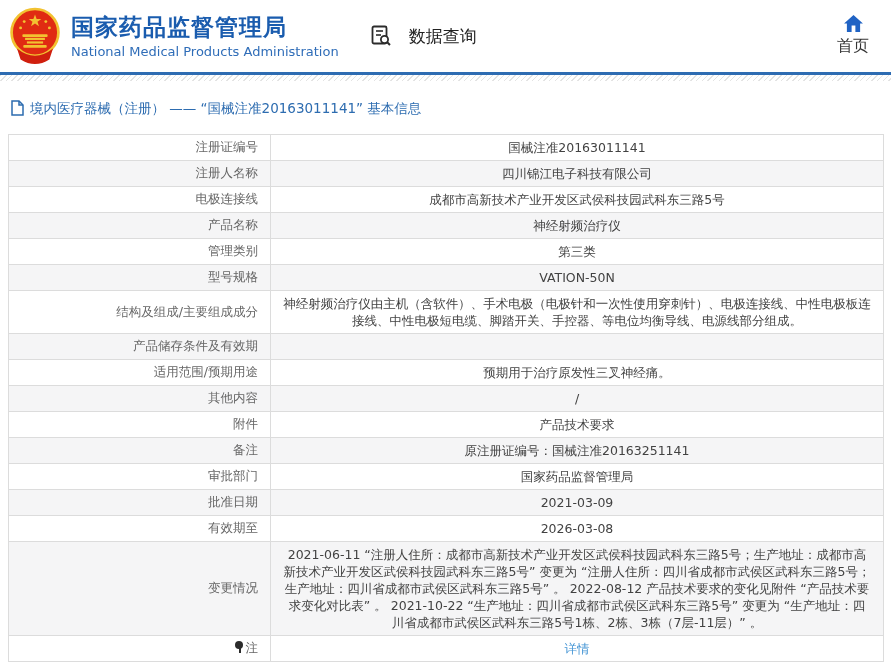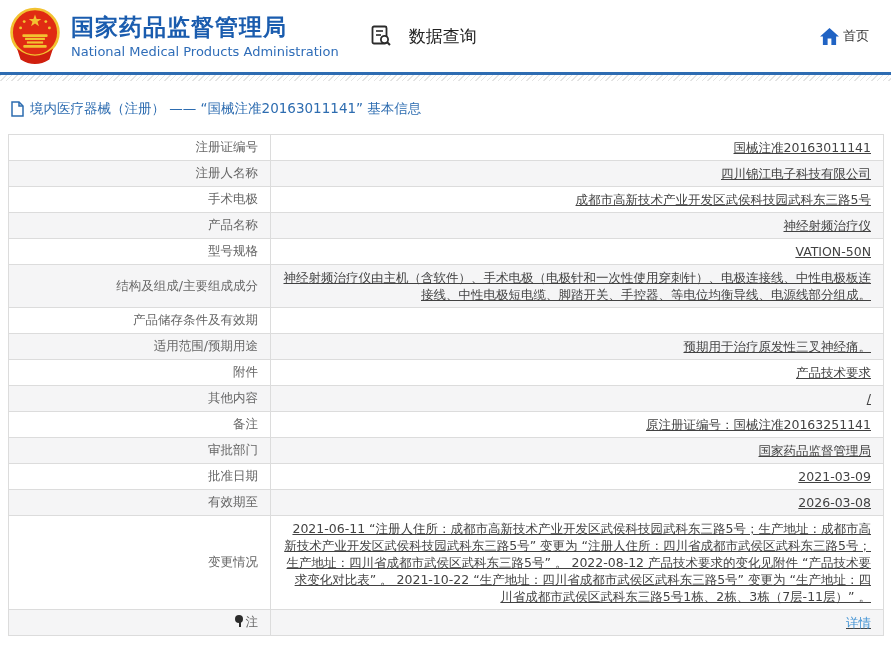--- a/index.html
+++ b/index.html
@@ -8,37 +8,37 @@
 
   
   .header { display:flex; align-items:center; height:72px; padding:0 22px 0 8px; background:#fff; }
   .logo-group { display:flex; align-items:center; gap:9px; }
   .emblem { width:54px; height:58px; flex:0 0 auto; }
   .agency-name-zh { font-size:23px; font-weight:bold; color:#1a5cae; letter-spacing:1px; line-height:28px; }
   .agency-name-en { font-size:13px; color:#2f6db8; margin-top:3px; }
   .query-group { display:flex; align-items:center; gap:16px; margin-left:30px; cursor:pointer; }
   .query-label { font-size:17px; color:#222; font-weight:500; }
   .nav-right { margin-left:auto; display:flex; gap:36px; }
-  .nav-item { display:flex; flex-direction:row; align-items:center; gap:4px; font-size:13px; color:#333; cursor:pointer; }
+  .nav-item { display:flex; flex-direction:column; align-items:center; gap:4px; font-size:16px; color:#333; cursor:pointer; }
   .nav-item svg { display:block; }
 
   .header-divider { height:3px; background:#2e6cb2; }
   .hatch-strip { height:6px;
     background:repeating-linear-gradient(135deg,#e3e3e3 0 1px,#ffffff 1px 4px); }
 
   
-  .breadcrumb { display:flex; align-items:center; gap:5px; padding:19px 0 12px 10px;
+  .breadcrumb { display:flex; align-items:flex-start; gap:5px; padding:19px 0 12px 10px;
     color:#2d6cb0; font-size:13.5px; }
 
   
   .info-table { width:876px; margin:4px 8px 0 8px; border-collapse:collapse; table-layout:fixed; }
   .info-table td { border:1px solid #dcdcdc; font-size:12.5px; padding:4px 12px; vertical-align:middle; }
   .info-table tr:nth-child(even) { background:#f5f5f6; }
   .label-cell { width:262px; text-align:right; color:#666; white-space:nowrap; }
-  .value-cell { text-align:right; color:#424242; line-height:17px; word-break:break-all;text-decoration:underline; }
+  .value-cell { text-align:center; color:#424242; line-height:17px; word-break:break-all; }
   .value-cell a { color:#4193d4; text-decoration:none; }
 
   .pin-icon { display:inline-block; width:8px; height:12px; position:relative; margin-right:3px; vertical-align:-1px; }
   .pin-icon::before { content:""; position:absolute; left:0; top:0; width:8px; height:8px; background:#2b2b2b; border-radius:50%; }
   .pin-icon::after { content:""; position:absolute; left:4px; top:7px; width:2px; height:5px; background:#2b2b2b; }
 </style>
 </head>
 <body>
 
 <div class="header">
@@ -99,50 +99,54 @@
   <tbody>
       <tr>
         <td class="label-cell"><span>注册证编号</span></td>
         <td class="value-cell">国械注准20163011141</td>
       </tr>
       <tr>
         <td class="label-cell"><span>注册人名称</span></td>
         <td class="value-cell">四川锦江电子科技有限公司</td>
       </tr>
       <tr>
-        <td class="label-cell"><span>手术电极</span></td>
+        <td class="label-cell"><span>电极连接线</span></td>
         <td class="value-cell">成都市高新技术产业开发区武侯科技园武科东三路5号</td>
       </tr>
       <tr>
         <td class="label-cell"><span>产品名称</span></td>
         <td class="value-cell">神经射频治疗仪</td>
+      </tr>
+      <tr>
+        <td class="label-cell"><span>管理类别</span></td>
+        <td class="value-cell">第三类</td>
       </tr>
       <tr>
         <td class="label-cell"><span>型号规格</span></td>
         <td class="value-cell">VATION-50N</td>
       </tr>
       <tr>
         <td class="label-cell"><span>结构及组成/主要组成成分</span></td>
         <td class="value-cell">神经射频治疗仪由主机（含软件）、手术电极（电极针和一次性使用穿刺针）、电极连接线、中性电极板连接线、中性电极短电缆、脚踏开关、手控器、等电位均衡导线、电源线部分组成。</td>
       </tr>
       <tr>
         <td class="label-cell"><span>产品储存条件及有效期</span></td>
         <td class="value-cell"></td>
       </tr>
       <tr>
         <td class="label-cell"><span>适用范围/预期用途</span></td>
         <td class="value-cell">预期用于治疗原发性三叉神经痛。</td>
       </tr>
       <tr>
+        <td class="label-cell"><span>其他内容</span></td>
+        <td class="value-cell">/</td>
+      </tr>
+      <tr>
         <td class="label-cell"><span>附件</span></td>
         <td class="value-cell">产品技术要求</td>
-      </tr>
-      <tr>
-        <td class="label-cell"><span>其他内容</span></td>
-        <td class="value-cell">/</td>
       </tr>
       <tr>
         <td class="label-cell"><span>备注</span></td>
         <td class="value-cell">原注册证编号：国械注准20163251141</td>
       </tr>
       <tr>
         <td class="label-cell"><span>审批部门</span></td>
         <td class="value-cell">国家药品监督管理局</td>
       </tr>
       <tr>

